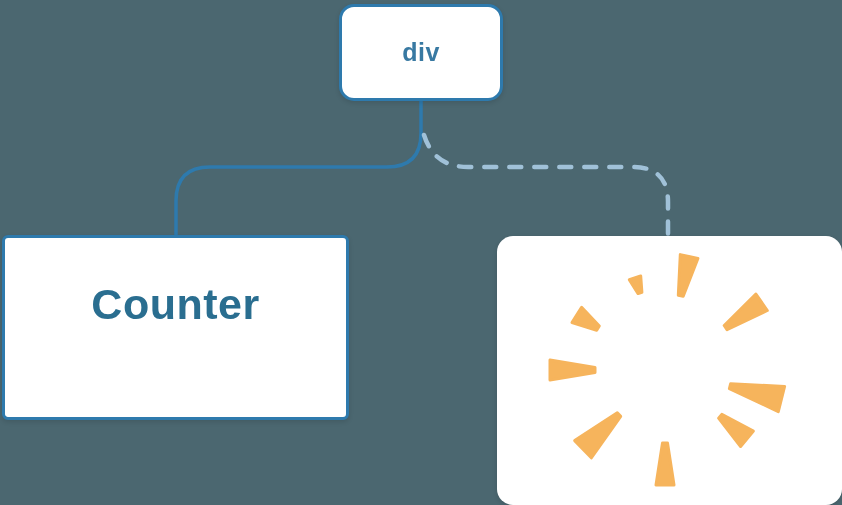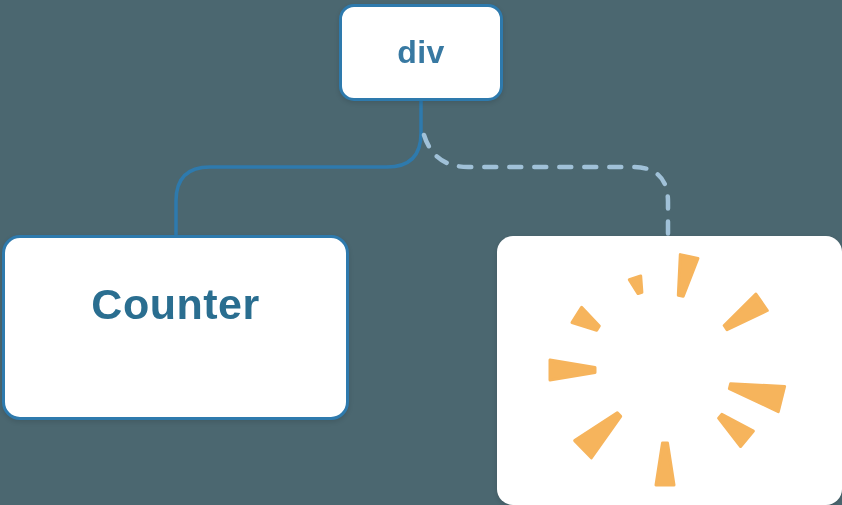--- a/index.html
+++ b/index.html
@@ -44,30 +44,30 @@
   .node-root {
     left: 339px; top: 4px;
     width: 164px; height: 97px;
     border: 3px solid var(--c-node-border, #2e7aad);
     border-radius: 15px;
     display: flex;
     align-items: center;
     justify-content: center;
   }
   .root-label {
-    font-size: 32px;
+    font-size: 25px;
     font-weight: 600;
     letter-spacing: 0.5px;
     color: var(--c-root-label, #3879a2);
   }
   .node-counter {
     left: 2px; top: 235px;
     width: 347px; height: 185px;
     border: 3px solid var(--c-node-border, #2e7aad);
-    border-radius: 18px;
+    border-radius: 6px;
   }
   .counter-title {
     position: absolute;
     top: 42px; left: 0;
     width: 100%;
     text-align: center;
     font-size: 43px;
     font-weight: 600;
     letter-spacing: 0.5px;
     color: var(--c-component-title, #2a6e90);

